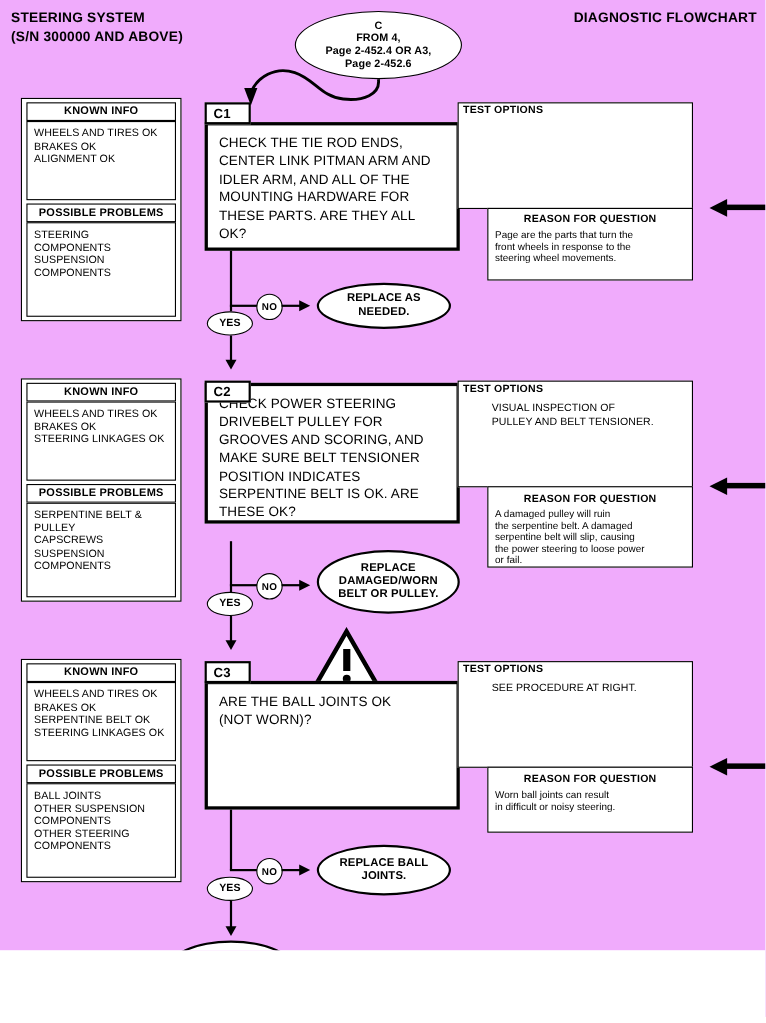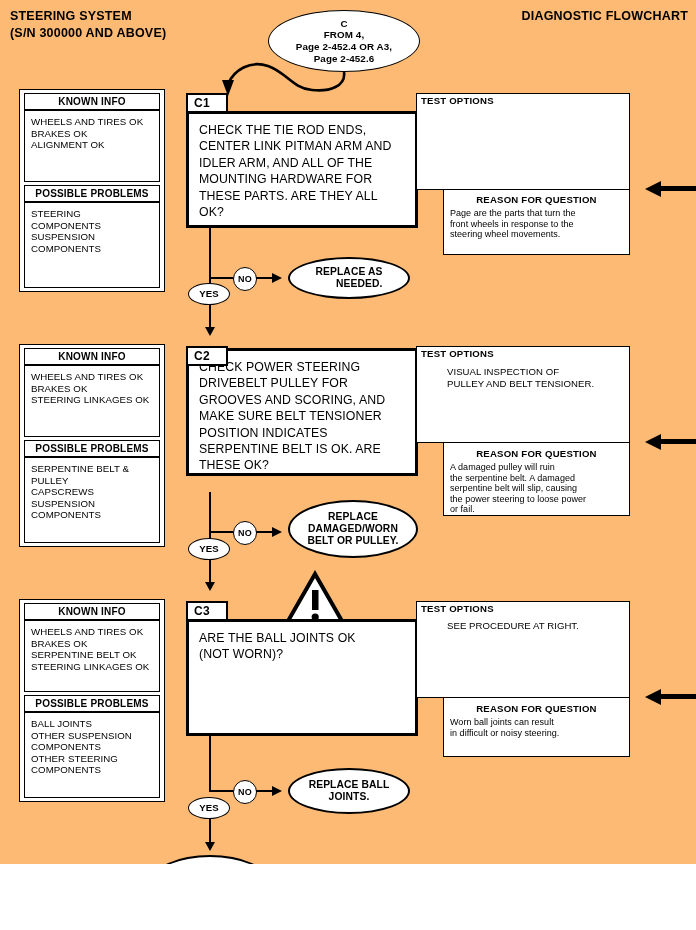--- a/index.html
+++ b/index.html
@@ -9,21 +9,21 @@
   }
   body {
     font-family: "Liberation Sans", sans-serif;
     color: #000000;
   }
   #page {
     position: relative;
     width: 696px;
     height: 864px;
     overflow: hidden;
-    background: #fdba74;
+    background: #f0abfc;
   }
 
   
   .doc-title {
     position: absolute;
     font-weight: bold;
     font-size: 12.5px;
     letter-spacing: 0.2px;
     line-height: 17px;
     white-space: pre;
@@ -263,21 +263,21 @@
 steering wheel movements.</div>
 
   <div class="bar-left-big" style="left:660px; top:186px; width:36px;"></div>
   <div class="arrow-left-big" style="left:645px; top:180.5px;"></div>
 
   <div class="vline" style="left:209px; top:228px; height:55px;"></div>
   <div class="hline" style="left:209px; top:277px; width:35px;"></div>
   <div class="circ" style="left:233px; top:267px; width:24px; height:24px;">NO</div>
   <div class="hline" style="left:256px; top:277px; width:18px;"></div>
   <div class="arrow-right" style="left:272px; top:272.5px;"></div>
-  <div class="oval" style="left:288px; top:257px; width:122px; height:42px;text-align:right;">REPLACE AS
+  <div class="oval" style="left:288px; top:257px; width:122px; height:42px;">REPLACE AS
 NEEDED.</div>
   <div class="oval small" style="left:188px; top:283px; width:42px; height:22px;">YES</div>
   <div class="vline" style="left:209px; top:305px; height:24px;"></div>
   <div class="arrow-down" style="left:205px; top:327px;"></div>
 
   <div class="info-frame" style="left:19px; top:344px; width:146px; height:203px;"></div>
   <div class="box-hdr" style="left:24px; top:348px; width:136px; height:17px;">KNOWN INFO</div>
   <div class="box-body" style="left:24px; top:365px; width:136px; height:72px;">WHEELS AND TIRES OK
 BRAKES OK
 STEERING LINKAGES OK</div>

